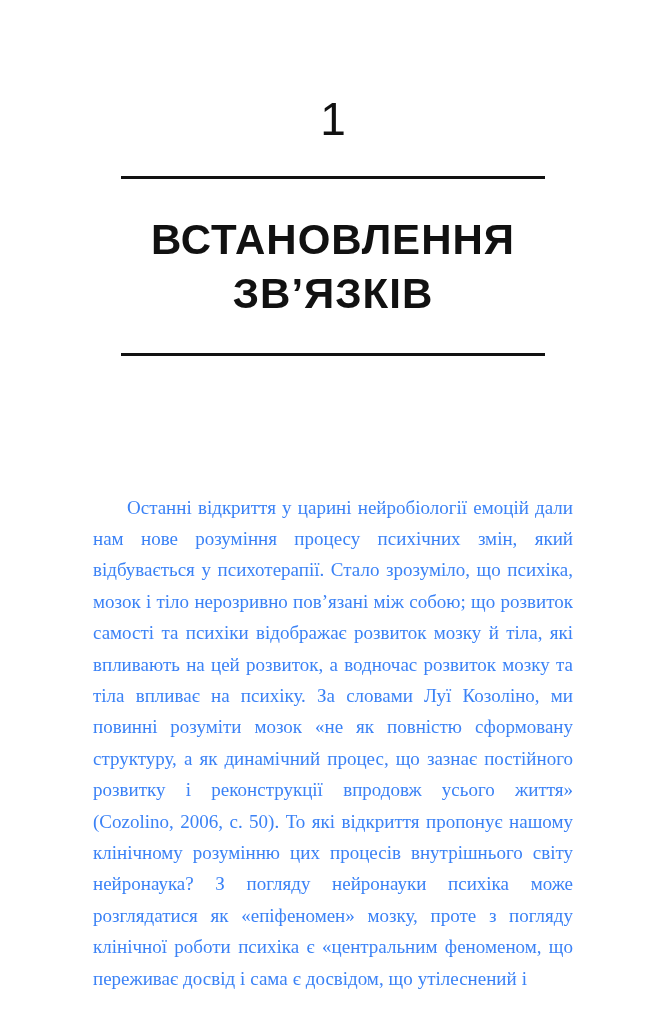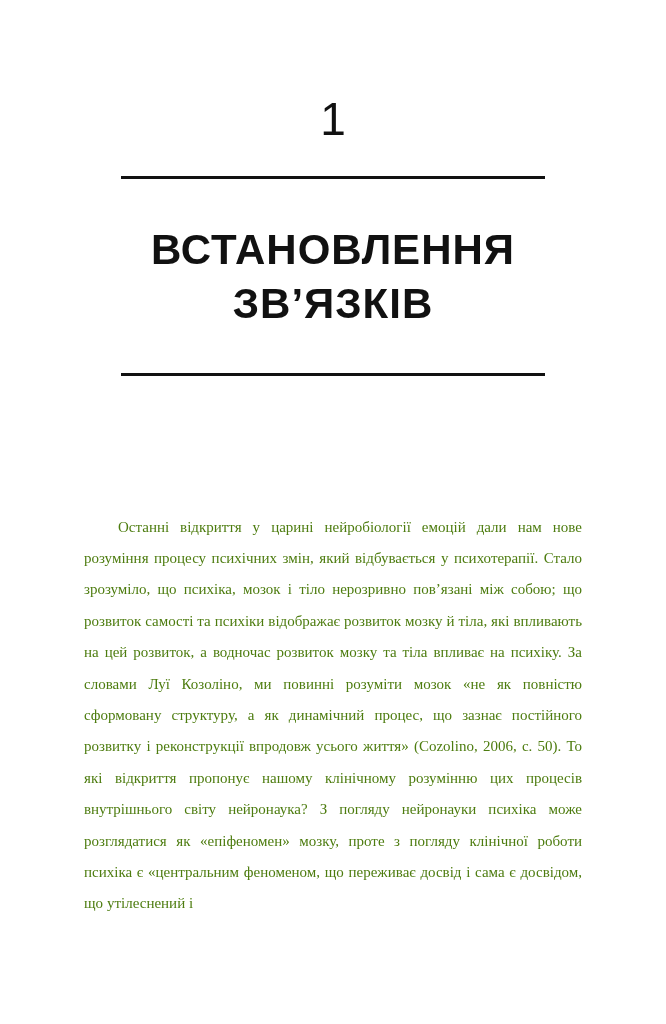--- a/index.html
+++ b/index.html
@@ -48,38 +48,38 @@
     margin: 0 auto;
   }
 
   .chapter-title {
     font-family: "Liberation Sans", sans-serif;
     font-weight: 700;
     font-size: 42px;
     line-height: 1.28;
     letter-spacing: 1px;
     color: #111111;
-    margin: 16px;
+    margin: 6px;
     padding: 28px 0 26px 0;
     text-transform: uppercase;
   }
 
   
   .body-copy {
     margin-top: 136px;
   }
 
   .body-copy p {
-    margin: 0;
+    margin: 9px;
     font-family: "Liberation Serif", serif;
-    font-size: 15px;
+    font-size: 19px;
     line-height: 31.4px;
     text-align: justify;
     text-indent: 34px;
-    color: #4d7c0f;
+    color: #3b82f6;
     hyphens: manual;
     word-spacing: 0.2px;
   }
 </style>
 </head>
 <body>
 
 <div class="page">
 
   <div class="chapter-head">

